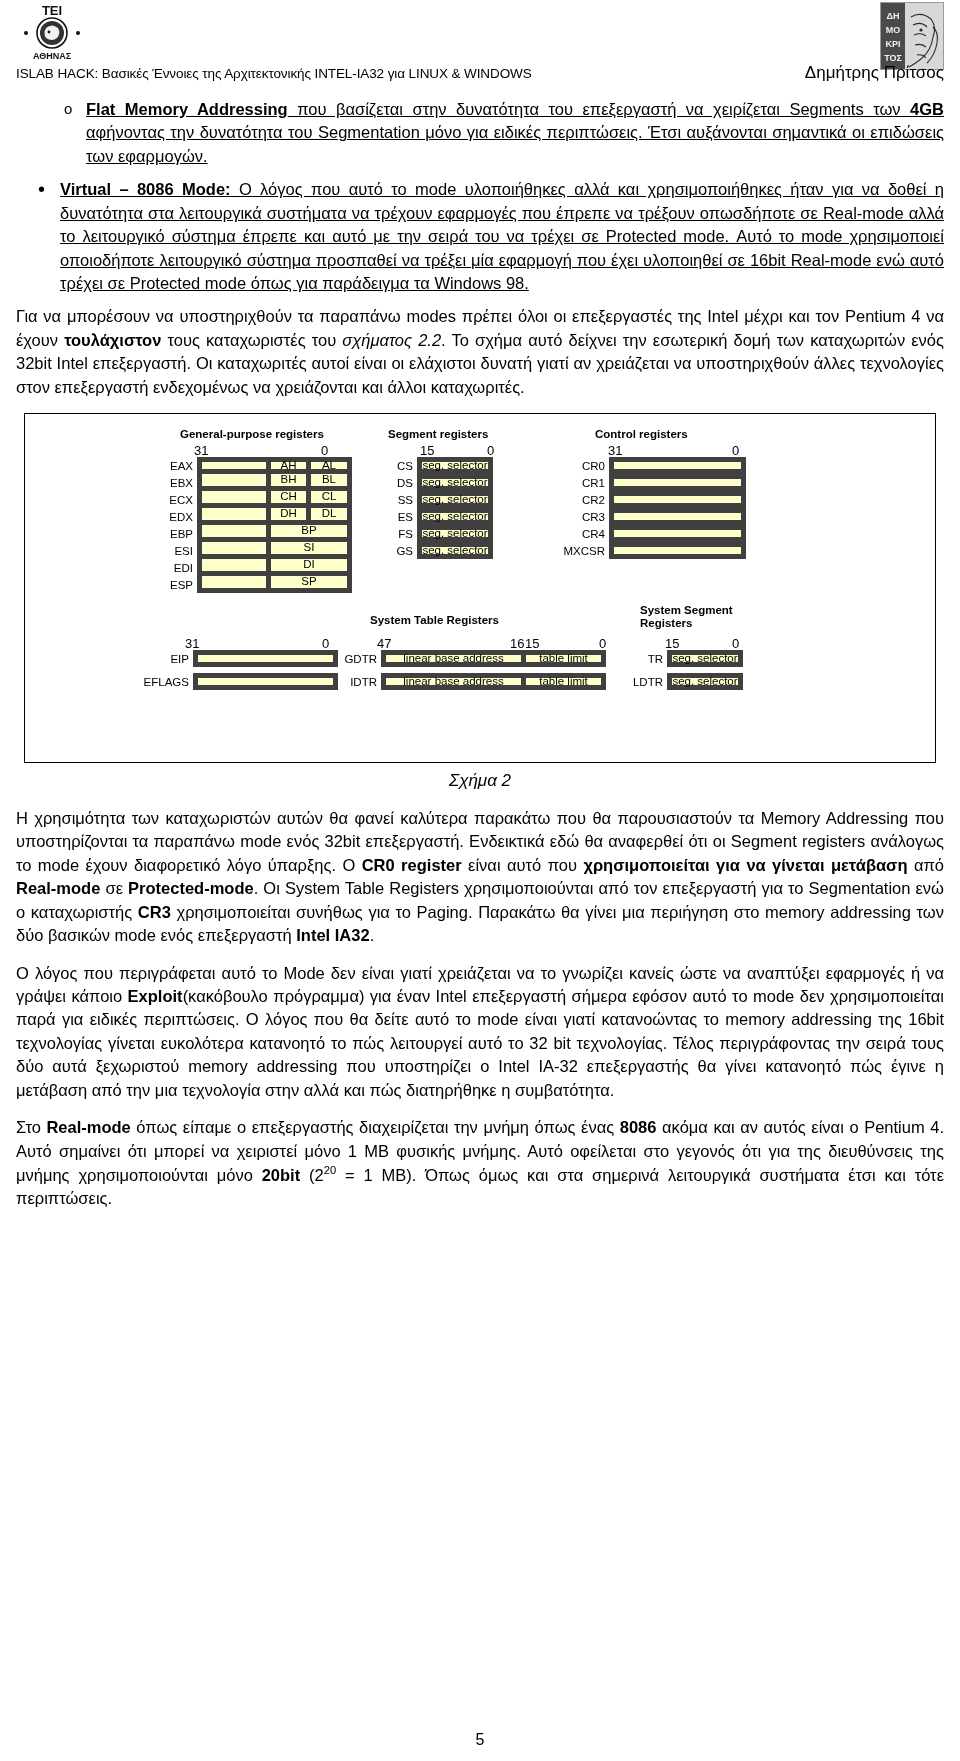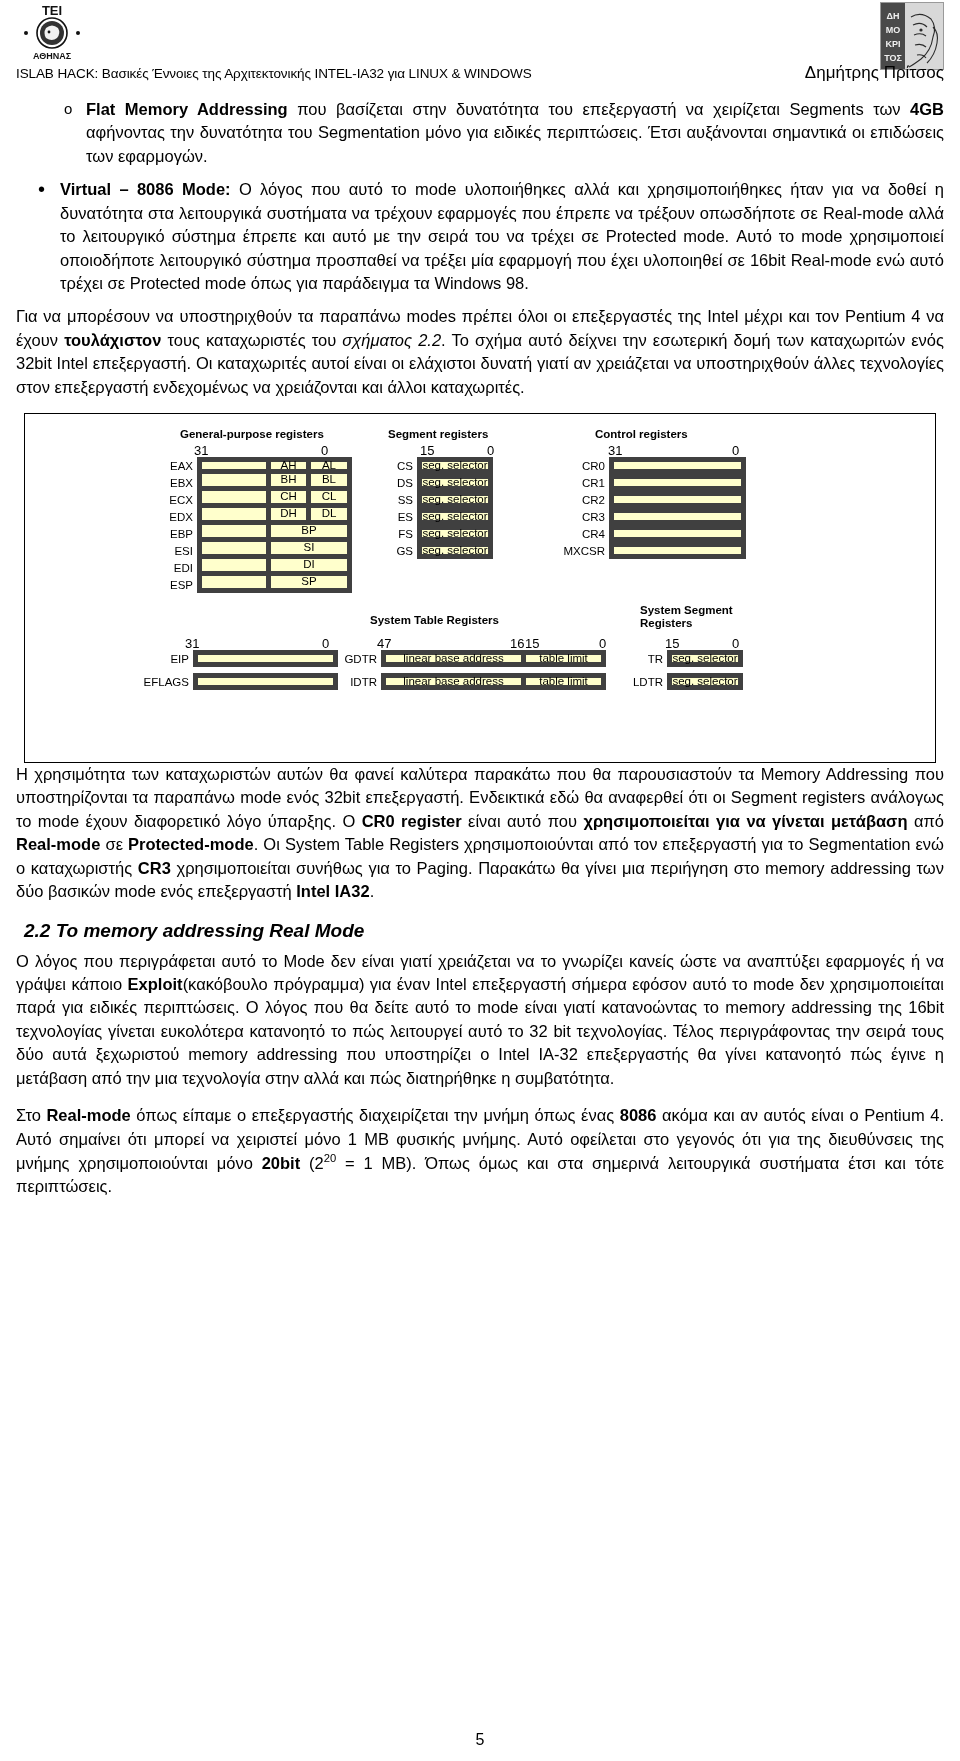--- a/index.html
+++ b/index.html
@@ -97,20 +97,21 @@
   }
   .li-marker.dot {
     font-size: 20px;
     line-height: 1.15;
   }
   .li-body {
     flex: 1 1 auto;
     font-size: 16.5px;
     line-height: 1.42;
     text-align: justify;
+    text-decoration: underline;
   }
   .indent-o { margin-left: 44px; }
   .indent-b { margin-left: 18px; }
   b, strong { font-weight: bold; }
   i, em { font-style: italic; }
 
   
   .figure-frame {
     border: 1px solid #000;
     margin: 8px 8px 0 8px;
@@ -388,24 +389,24 @@
         <div class="regname" style="width:38px;">TR</div>
         <div class="cell" style="width:76px;">seg. selector</div>
       </div>
       <div class="regrow" style="left:592px; top:259px;">
         <div class="regname" style="width:46px;">LDTR</div>
         <div class="cell" style="width:76px;">seg. selector</div>
       </div>
 
     </div>
 
+    <div class="fig-caption">Σχήμα 2</div>
 
     <p class="body"><span>Η χρησιμότητα των καταχωριστών αυτών θα φανεί καλύτερα παρακάτω που θα παρουσιαστούν τα Memory Addressing που υποστηρίζονται τα παραπάνω mode ενός 32bit επεξεργαστή. Ενδεικτικά εδώ θα αναφερθεί ότι οι Segment registers ανάλογως το mode έχουν διαφορετικό λόγο ύπαρξης. Ο </span><b>CR0 register</b><span> είναι αυτό που </span><b>χρησιμοποιείται για να γίνεται μετάβαση</b><span> από </span><b>Real-mode</b><span> σε </span><b>Protected-mode</b><span>. Οι System Table Registers χρησιμοποιούνται από τον επεξεργαστή για το Segmentation ενώ ο καταχωριστής </span><b>CR3</b><span> χρησιμοποιείται συνήθως για το Paging. Παρακάτω θα γίνει μια περιήγηση στο memory addressing των δύο βασικών mode ενός επεξεργαστή </span><b>Intel IA32</b><span>.</span></p>
 
-    <h2 class="section">2.2 To memory addressing Real Mode</h2>
 
     <p class="body"><span>Ο λόγος που περιγράφεται αυτό το Mode δεν είναι γιατί χρειάζεται να το γνωρίζει κανείς ώστε να αναπτύξει εφαρμογές ή να γράψει κάποιο </span><b>Exploit</b><span>(κακόβουλο πρόγραμμα) για έναν Intel επεξεργαστή σήμερα εφόσον αυτό το mode δεν χρησιμοποιείται παρά για ειδικές περιπτώσεις. Ο λόγος που θα δείτε αυτό το mode είναι γιατί κατανοώντας το memory addressing της 16bit τεχνολογίας γίνεται ευκολότερα κατανοητό το πώς λειτουργεί αυτό το 32 bit τεχνολογίας. Τέλος περιγράφοντας την σειρά τους δύο αυτά ξεχωριστού memory addressing που υποστηρίζει ο Intel IA-32 επεξεργαστής θα γίνει κατανοητό πώς έγινε η μετάβαση από την μια τεχνολογία στην αλλά και πώς διατηρήθηκε η συμβατότητα.</span></p>
 
     <p class="body"><span>Στο </span><b>Real-mode</b><span> όπως είπαμε ο επεξεργαστής διαχειρίζεται την μνήμη όπως ένας </span><b>8086</b><span> ακόμα και αν αυτός είναι ο Pentium 4. Αυτό σημαίνει ότι μπορεί να χειριστεί μόνο 1 MB φυσικής μνήμης. Αυτό οφείλεται στο γεγονός ότι για της διευθύνσεις της μνήμης χρησιμοποιούνται μόνο </span><b>20bit</b><span> (2</span><sup>20</sup><span> = 1 MB). Όπως όμως και στα σημερινά λειτουργικά συστήματα έτσι και τότε περιπτώσεις.</span></p>
 
   </div>
 
   <div class="pagenum">5</div>
 
 </div>

